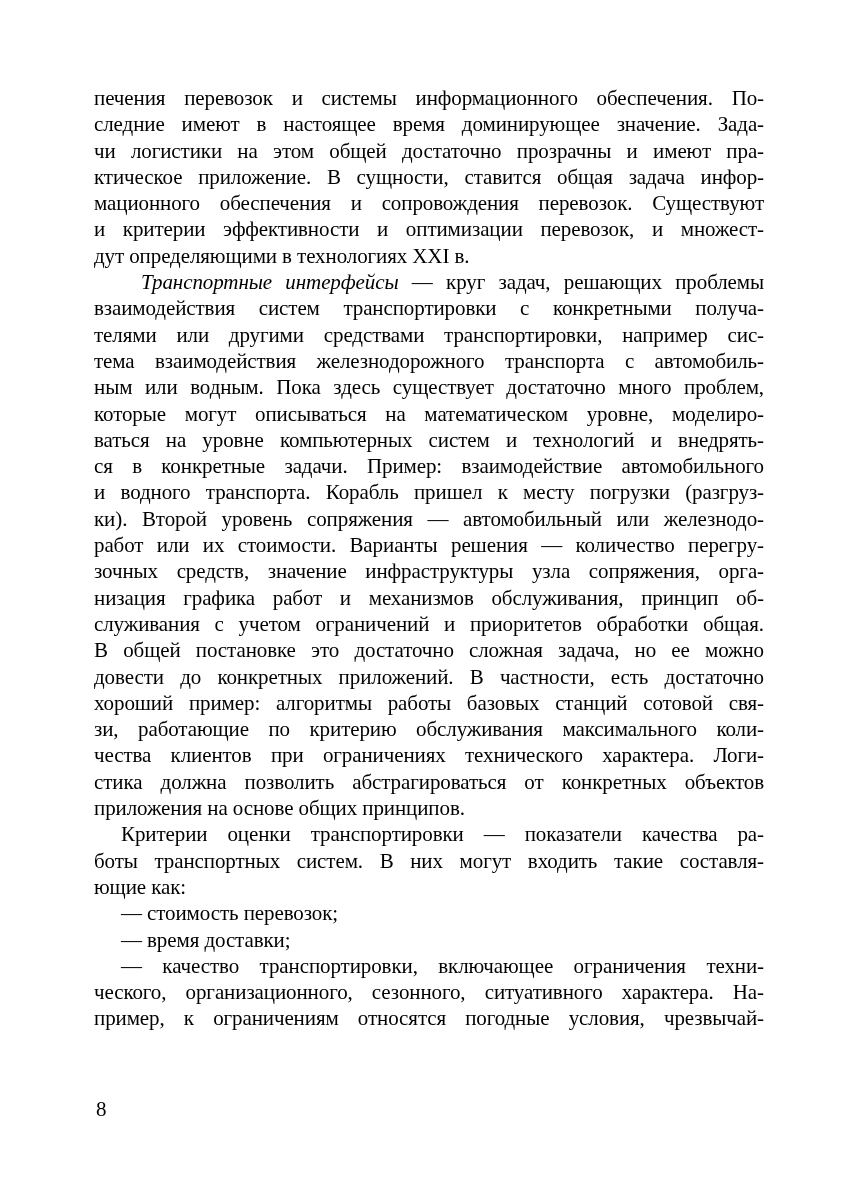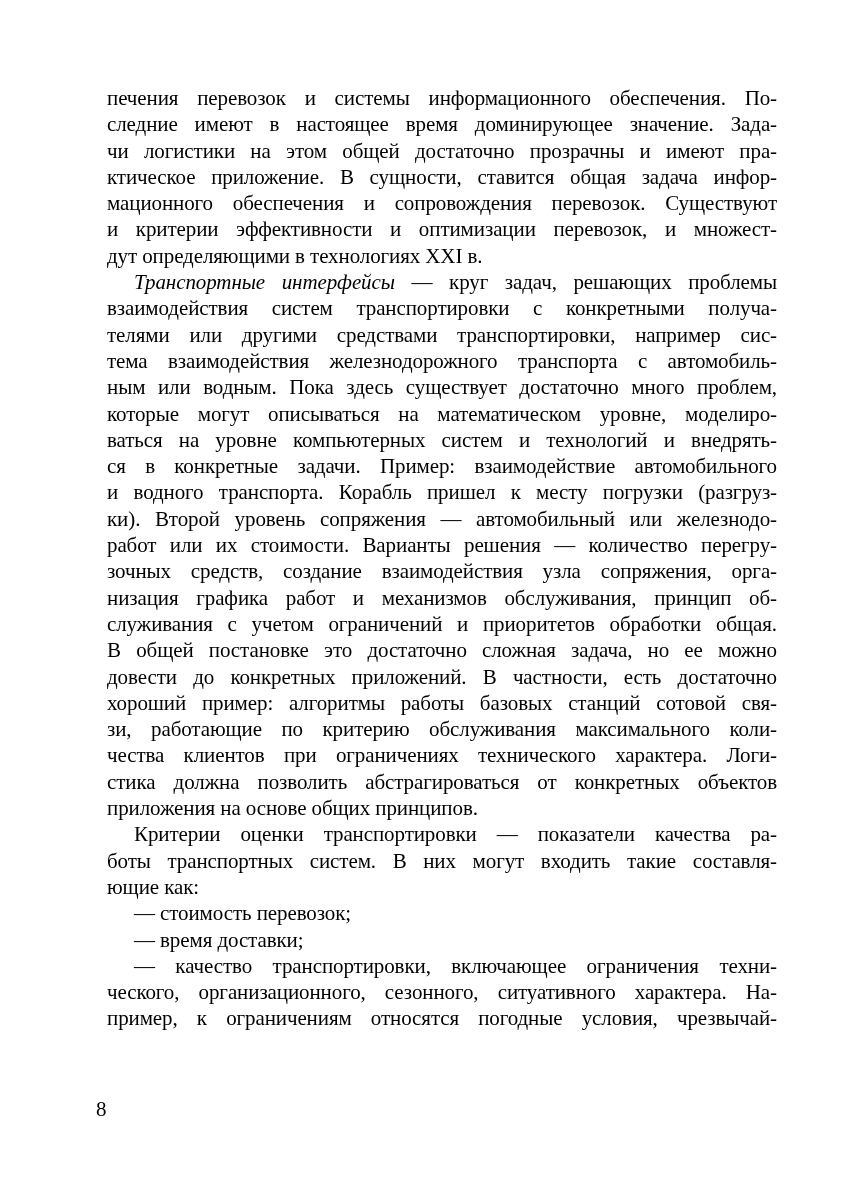--- a/index.html
+++ b/index.html
@@ -11,39 +11,40 @@
     position: relative;
     width: 857px;
     height: 1182px;
     background: #ffffff;
     font-family: "Liberation Serif", serif;
     color: #000000;
     overflow: hidden;
   }
   .text-block {
     position: absolute;
-    left: 107px;
+    left: 94px;
     top: 85px;
     width: 670px;
   }
   .line {
     font-size: 21px;
     line-height: 26.3px;
     letter-spacing: -0.1px;
     white-space: normal;
   }
   .line.j {
     text-align: justify;
     text-align-last: justify;
   }
   .line.ind {
     text-indent: 27px;
   }
   .it {
     font-style: italic;
+    margin-left: 20px;
   }
   .page-number {
     position: absolute;
     left: 96px;
     top: 1096px;
     font-size: 21px;
     line-height: 26px;
   }
 </style>
 </head>
@@ -62,21 +63,21 @@
       <div class="line j"><span>взаимодействия систем транспортировки с конкретными получа-</span></div>
       <div class="line j"><span>телями или другими средствами транспортировки, например сис-</span></div>
       <div class="line j"><span>тема взаимодействия железнодорожного транспорта с автомобиль-</span></div>
       <div class="line j"><span>ным или водным. Пока здесь существует достаточно много проблем,</span></div>
       <div class="line j"><span>которые могут описываться на математическом уровне, моделиро-</span></div>
       <div class="line j"><span>ваться на уровне компьютерных систем и технологий и внедрять-</span></div>
       <div class="line j"><span>ся в конкретные задачи. Пример: взаимодействие автомобильного</span></div>
       <div class="line j"><span>и водного транспорта. Корабль пришел к месту погрузки (разгруз-</span></div>
       <div class="line j"><span>ки). Второй уровень сопряжения — автомобильный или железнодо-</span></div>
       <div class="line j"><span>работ или их стоимости. Варианты решения — количество перегру-</span></div>
-      <div class="line j"><span>зочных средств, создание взаимодействия узла сопряжения, орга-</span></div>
+      <div class="line j"><span>зочных средств, значение инфраструктуры узла сопряжения, орга-</span></div>
       <div class="line j"><span>низация графика работ и механизмов обслуживания, принцип об-</span></div>
       <div class="line j"><span>служивания с учетом ограничений и приоритетов обработки общая.</span></div>
       <div class="line j"><span>В общей постановке это достаточно сложная задача, но ее можно</span></div>
       <div class="line j"><span>довести до конкретных приложений. В частности, есть достаточно</span></div>
       <div class="line j"><span>хороший пример: алгоритмы работы базовых станций сотовой свя-</span></div>
       <div class="line j"><span>зи, работающие по критерию обслуживания максимального коли-</span></div>
       <div class="line j"><span>чества клиентов при ограничениях технического характера. Логи-</span></div>
       <div class="line j"><span>стика должна позволить абстрагироваться от конкретных объектов</span></div>
       <div class="line"><span>приложения на основе общих принципов.</span></div>
       <div class="line j ind"><span>Критерии оценки транспортировки — показатели качества ра-</span></div>

